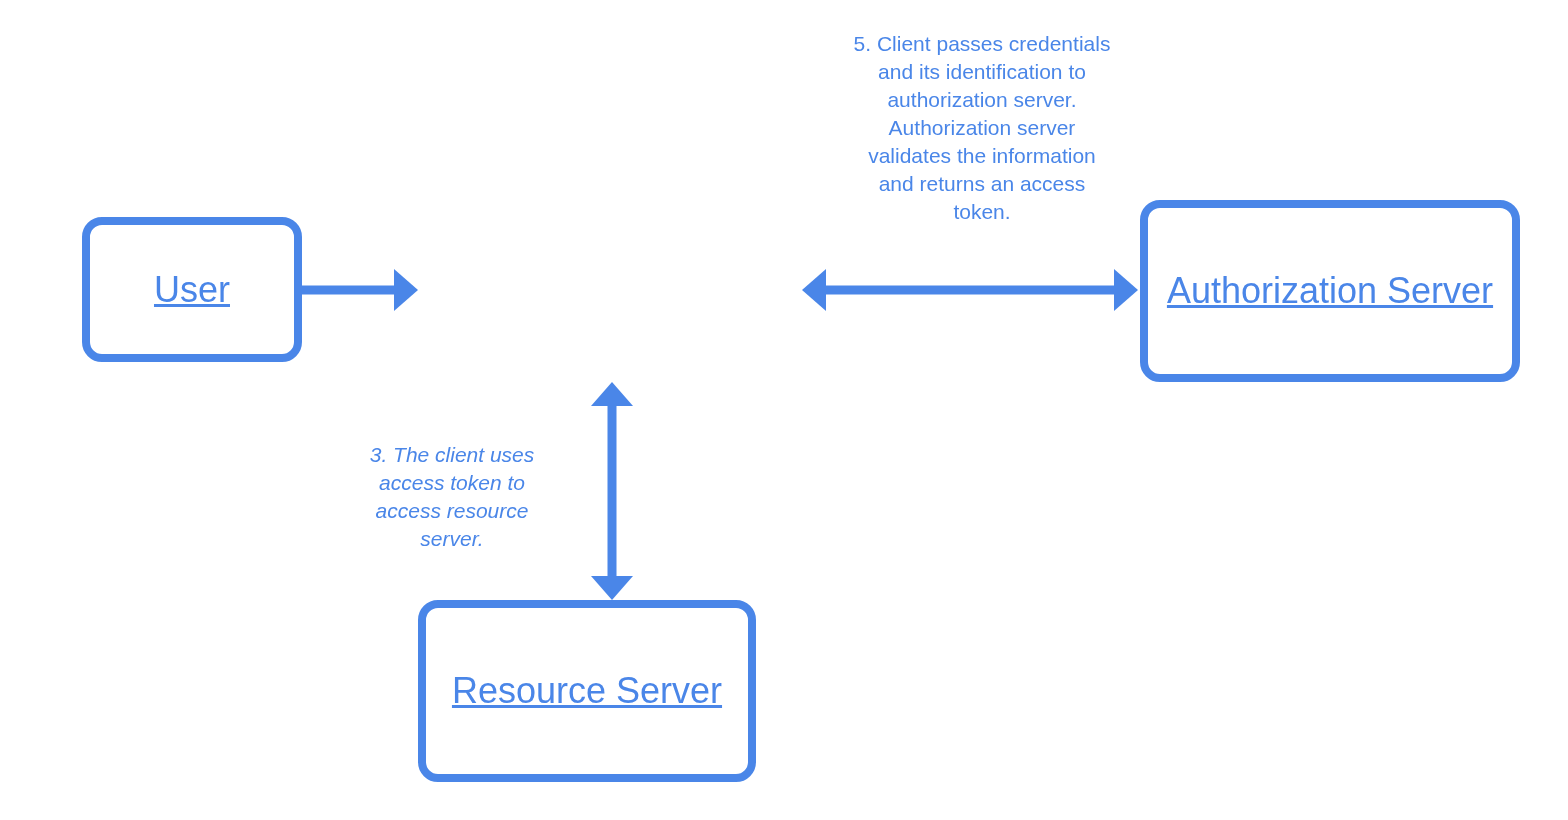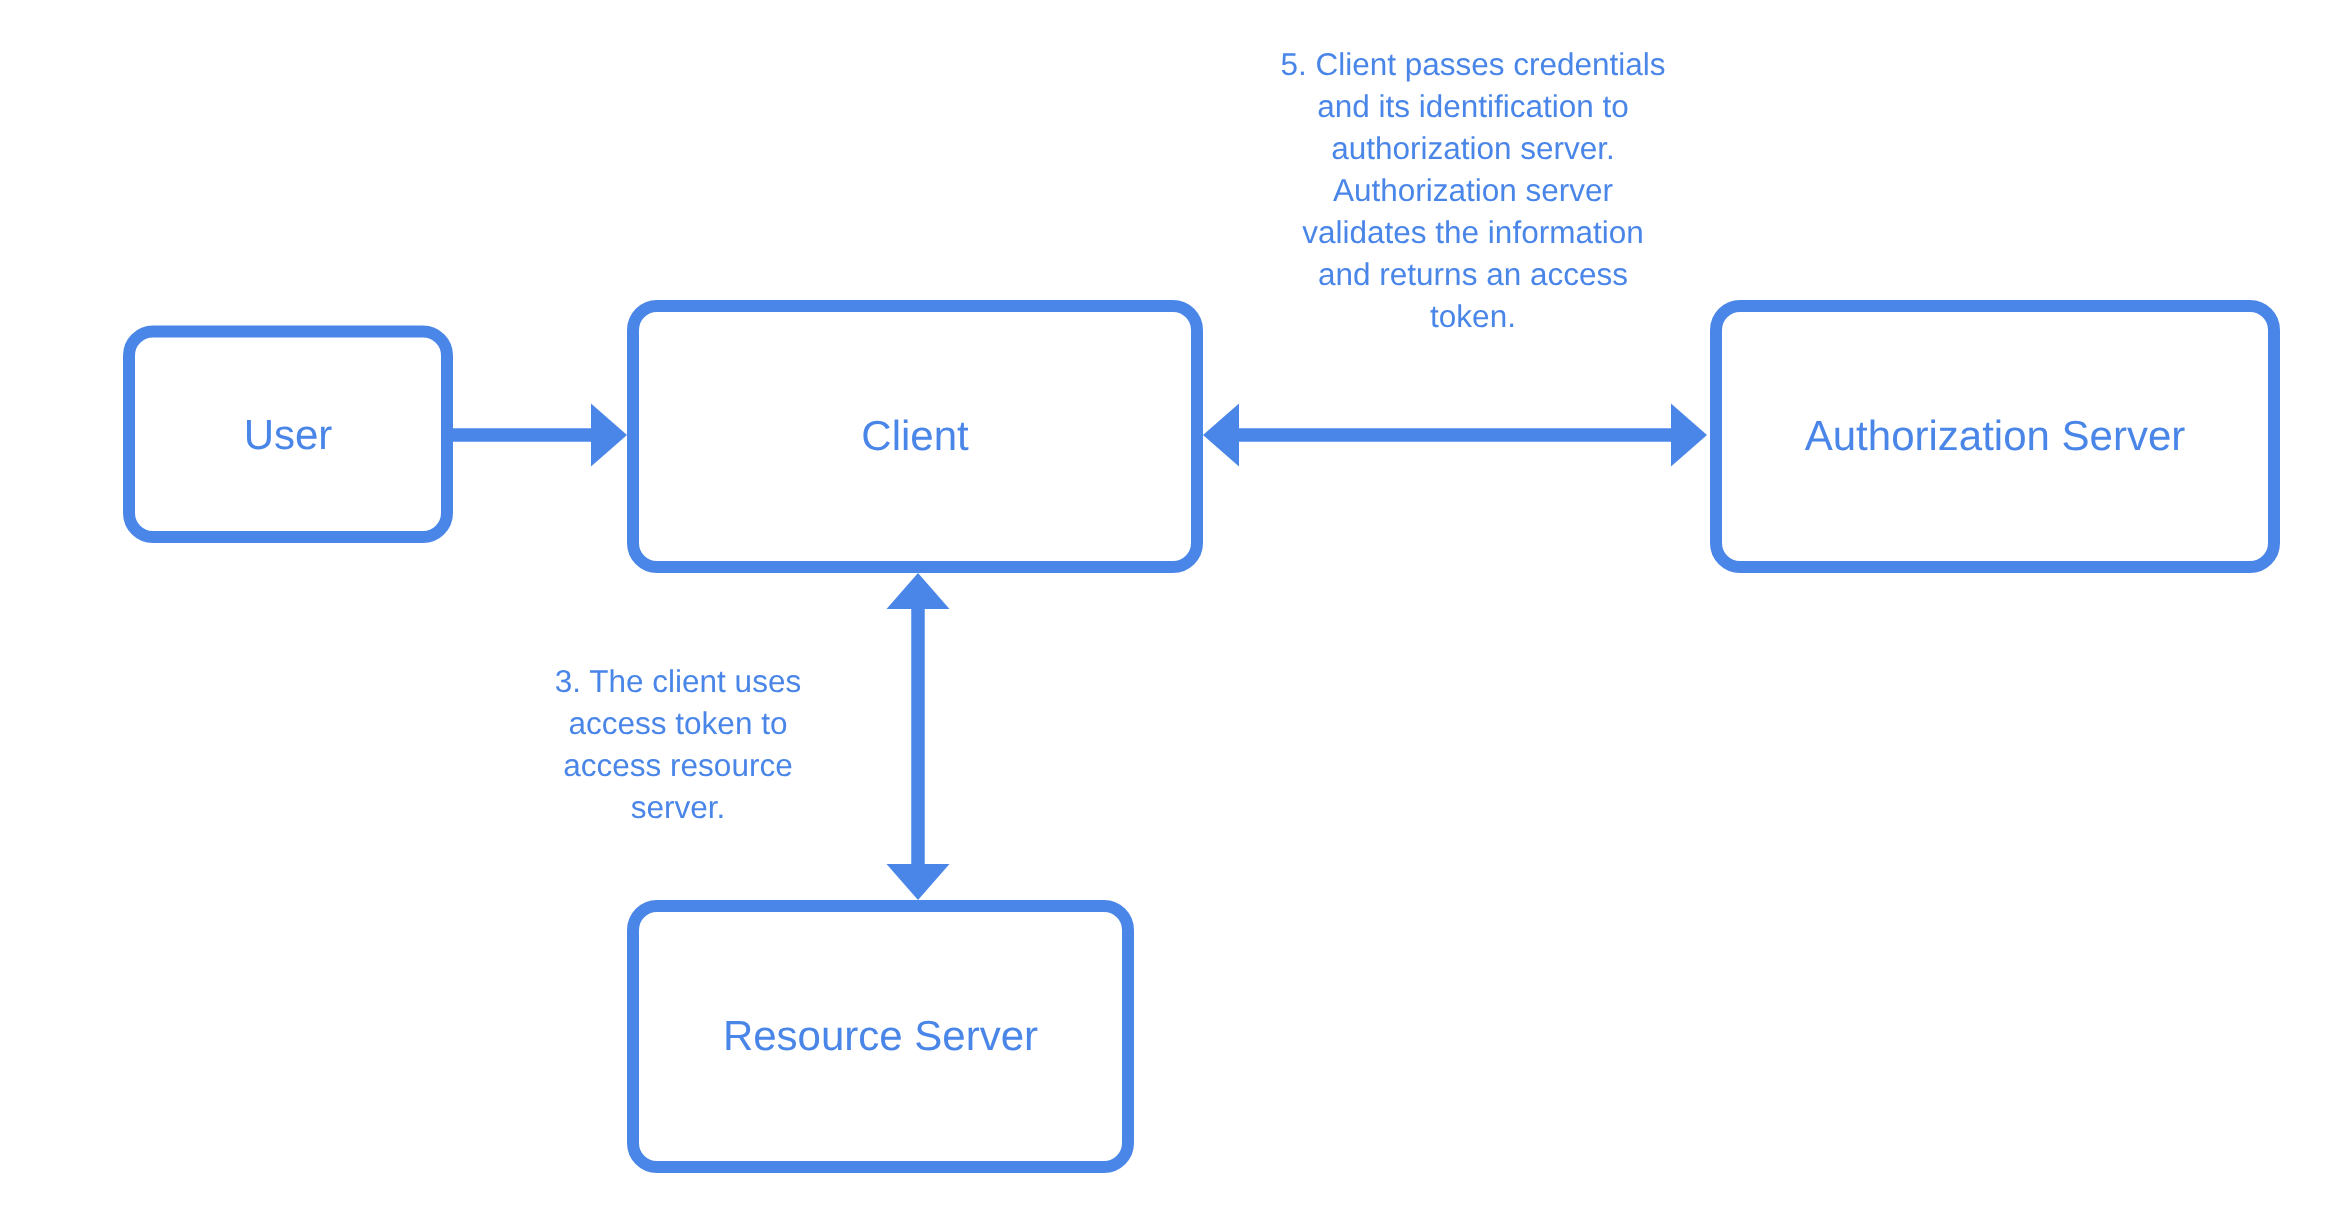--- a/index.html
+++ b/index.html
@@ -40,39 +40,40 @@
     position: absolute;
     border: 8px solid var(--accent);
     border-radius: 20px;
     background: #ffffff;
     display: flex;
     align-items: center;
     justify-content: center;
   }
   .node-label {
     color: var(--accent);
-    font-size: 28px;
+    font-size: 36px;
     line-height: 1.2;
     text-align: center;
+    text-decoration: underline;
   }
   .node-user     { left: 82px;   top: 217px; width: 220px; height: 145px; }
   .node-client   { left: 418px;  top: 200px; width: 384px; height: 182px; }
   .node-auth     { left: 1140px; top: 200px; width: 380px; height: 182px; }
   .node-resource { left: 418px;  top: 600px; width: 338px; height: 182px; }
   .annotation {
     position: absolute;
     color: var(--accent);
     font-size: 21px;
     line-height: 28px;
     text-align: center;
     white-space: pre-line;
   }
   .annotation-step1 { left: 172px; top: 141px; width: 340px; }
   .annotation-step2 { left: 812px; top: 30px;  width: 340px; }
-  .annotation-step3 { left: 302px; top: 441px; width: 300px; }
+  .annotation-step3 { left: 302px; top: 441px; width: 300px; font-style: italic; }
 </style>
 </head>
 <body>
 
 <div class="canvas">
 
   <svg class="arrows" viewBox="0 0 1568 820" xmlns="http://www.w3.org/2000/svg">
 
     <g>
       <line class="arrow-shaft" x1="300" y1="290" x2="396" y2="290"></line>
@@ -89,23 +90,20 @@
       <line class="arrow-shaft" x1="612" y1="404" x2="612" y2="578"></line>
       <polygon class="arrow-head" points="591,406 633,406 612,382"></polygon>
       <polygon class="arrow-head" points="591,576 633,576 612,600"></polygon>
     </g>
   </svg>
 
   <div class="node node-user">
     <span class="node-label">User</span>
   </div>
 
-  <div class="node node-client">
-    <span class="node-label">Client</span>
-  </div>
 
   <div class="node node-auth">
     <span class="node-label">Authorization Server</span>
   </div>
 
   <div class="node node-resource">
     <span class="node-label">Resource Server</span>
   </div>
 
 

